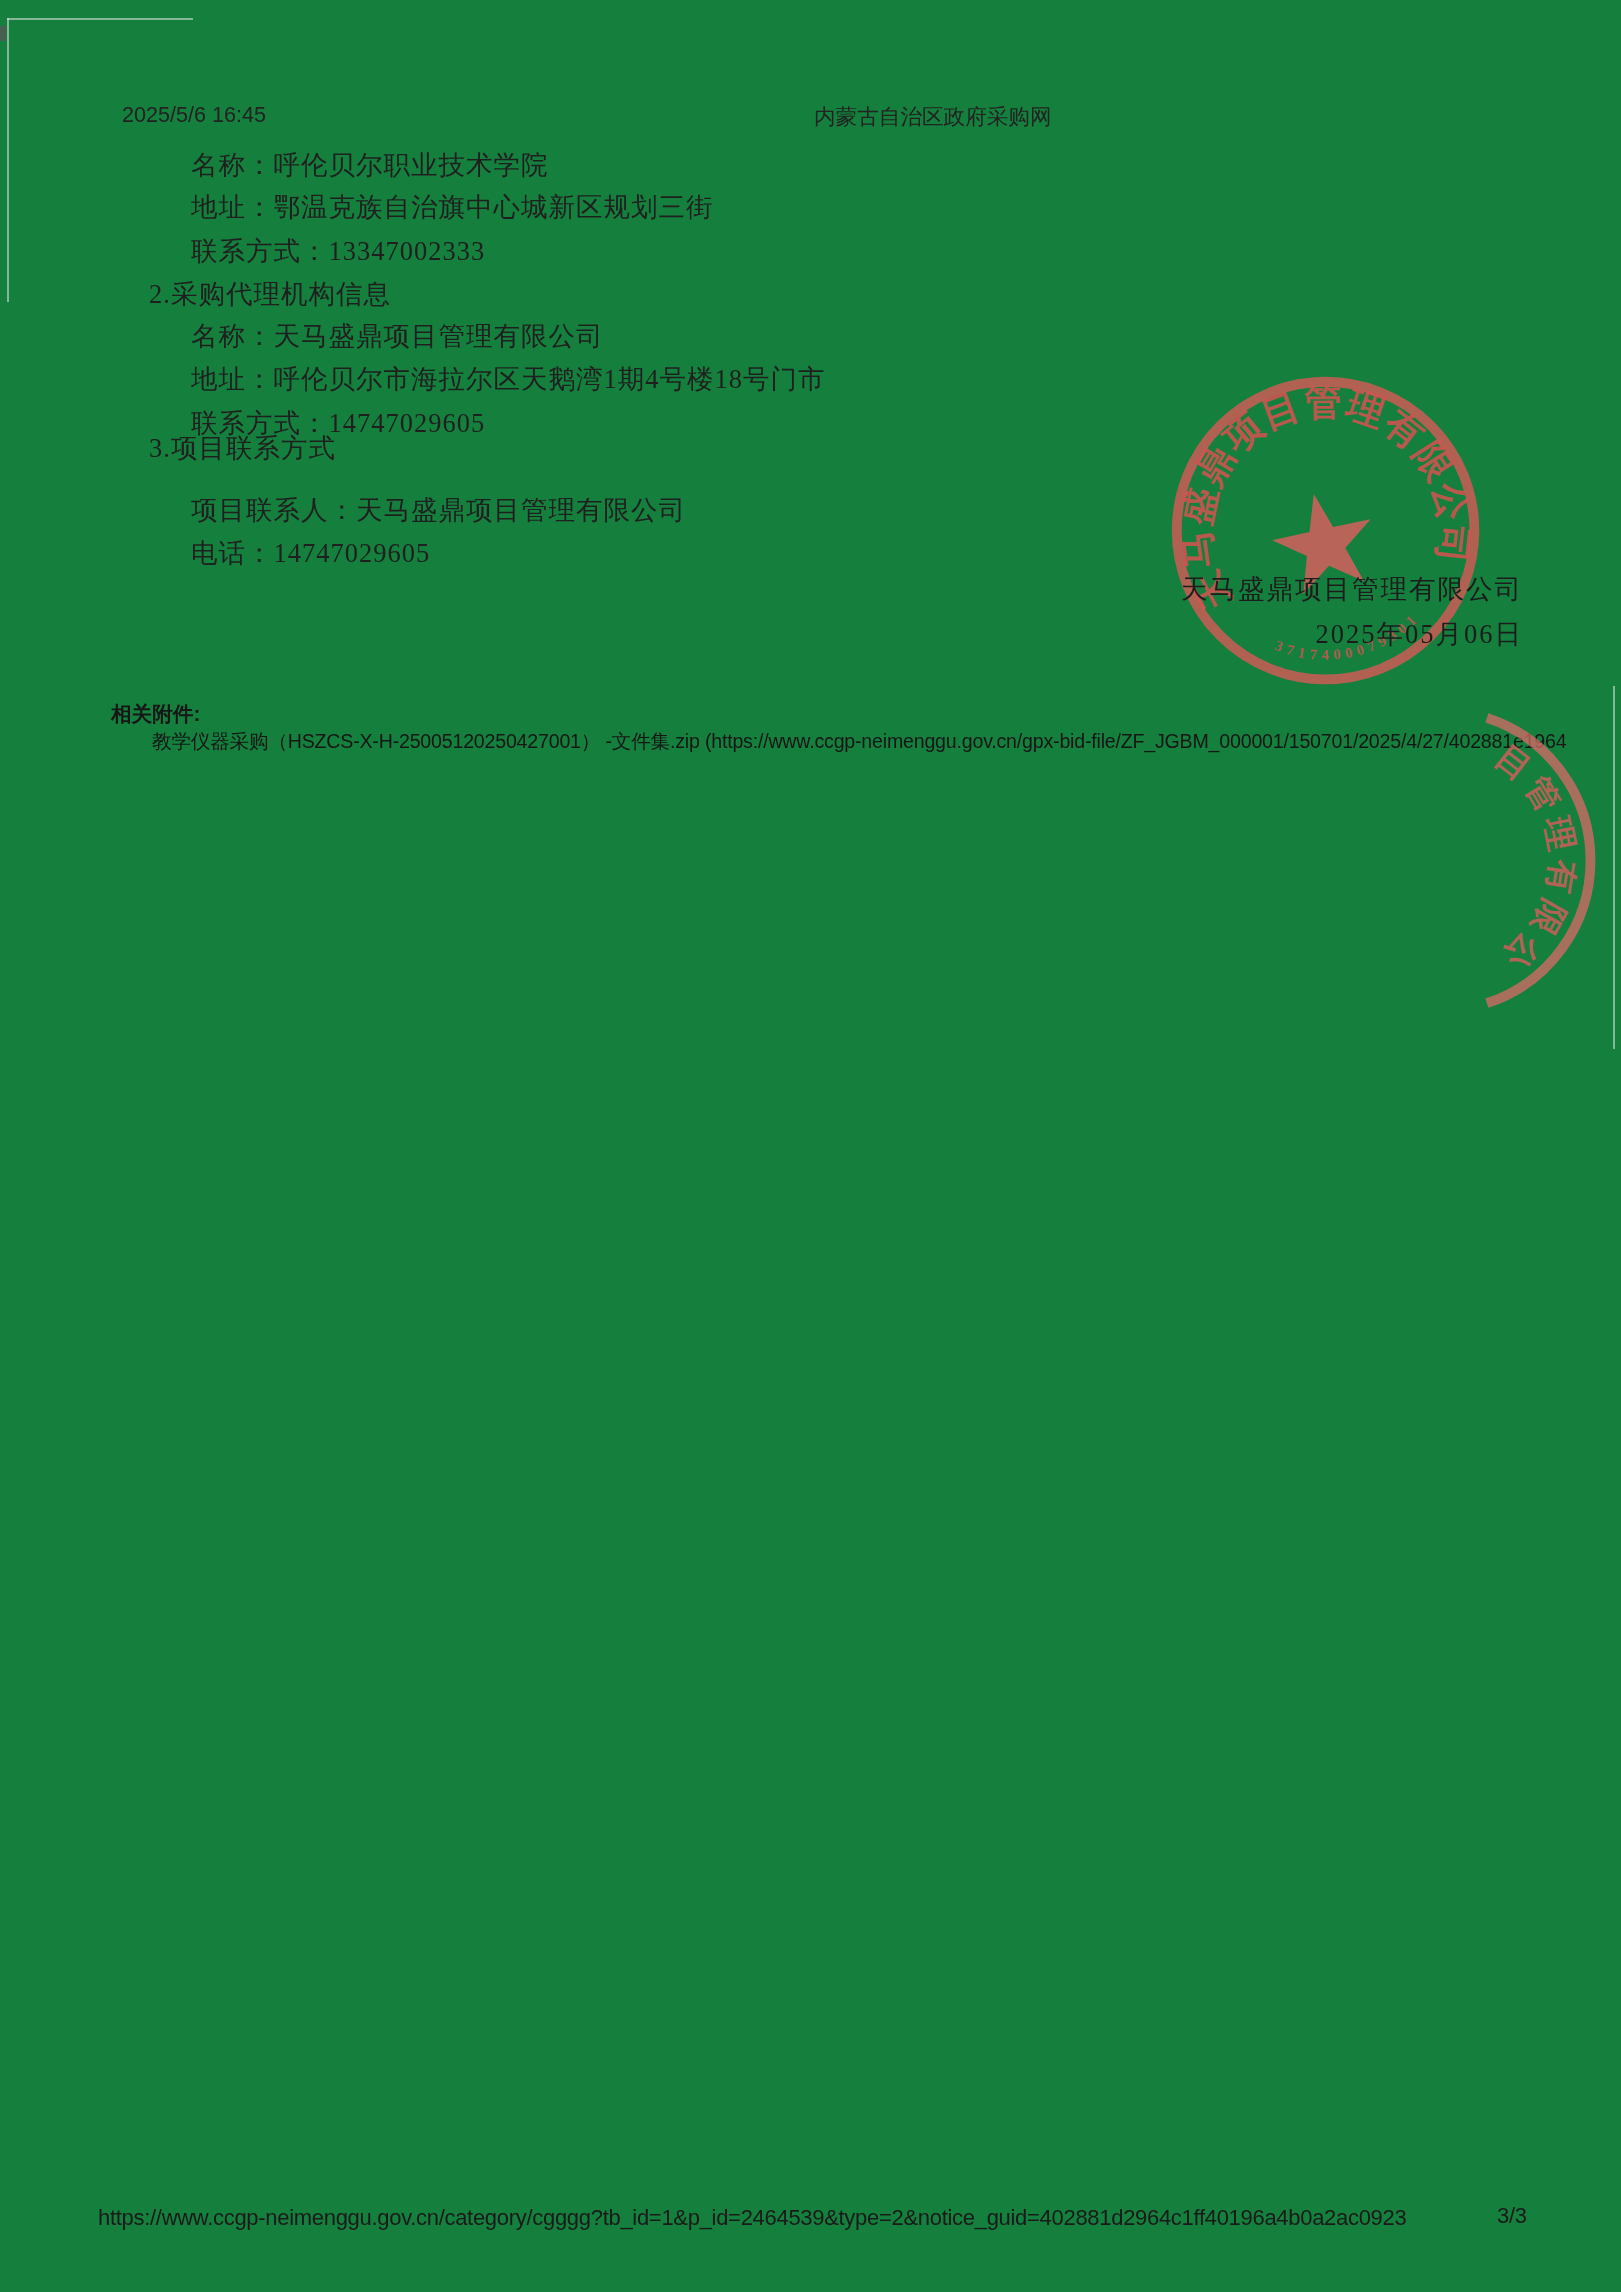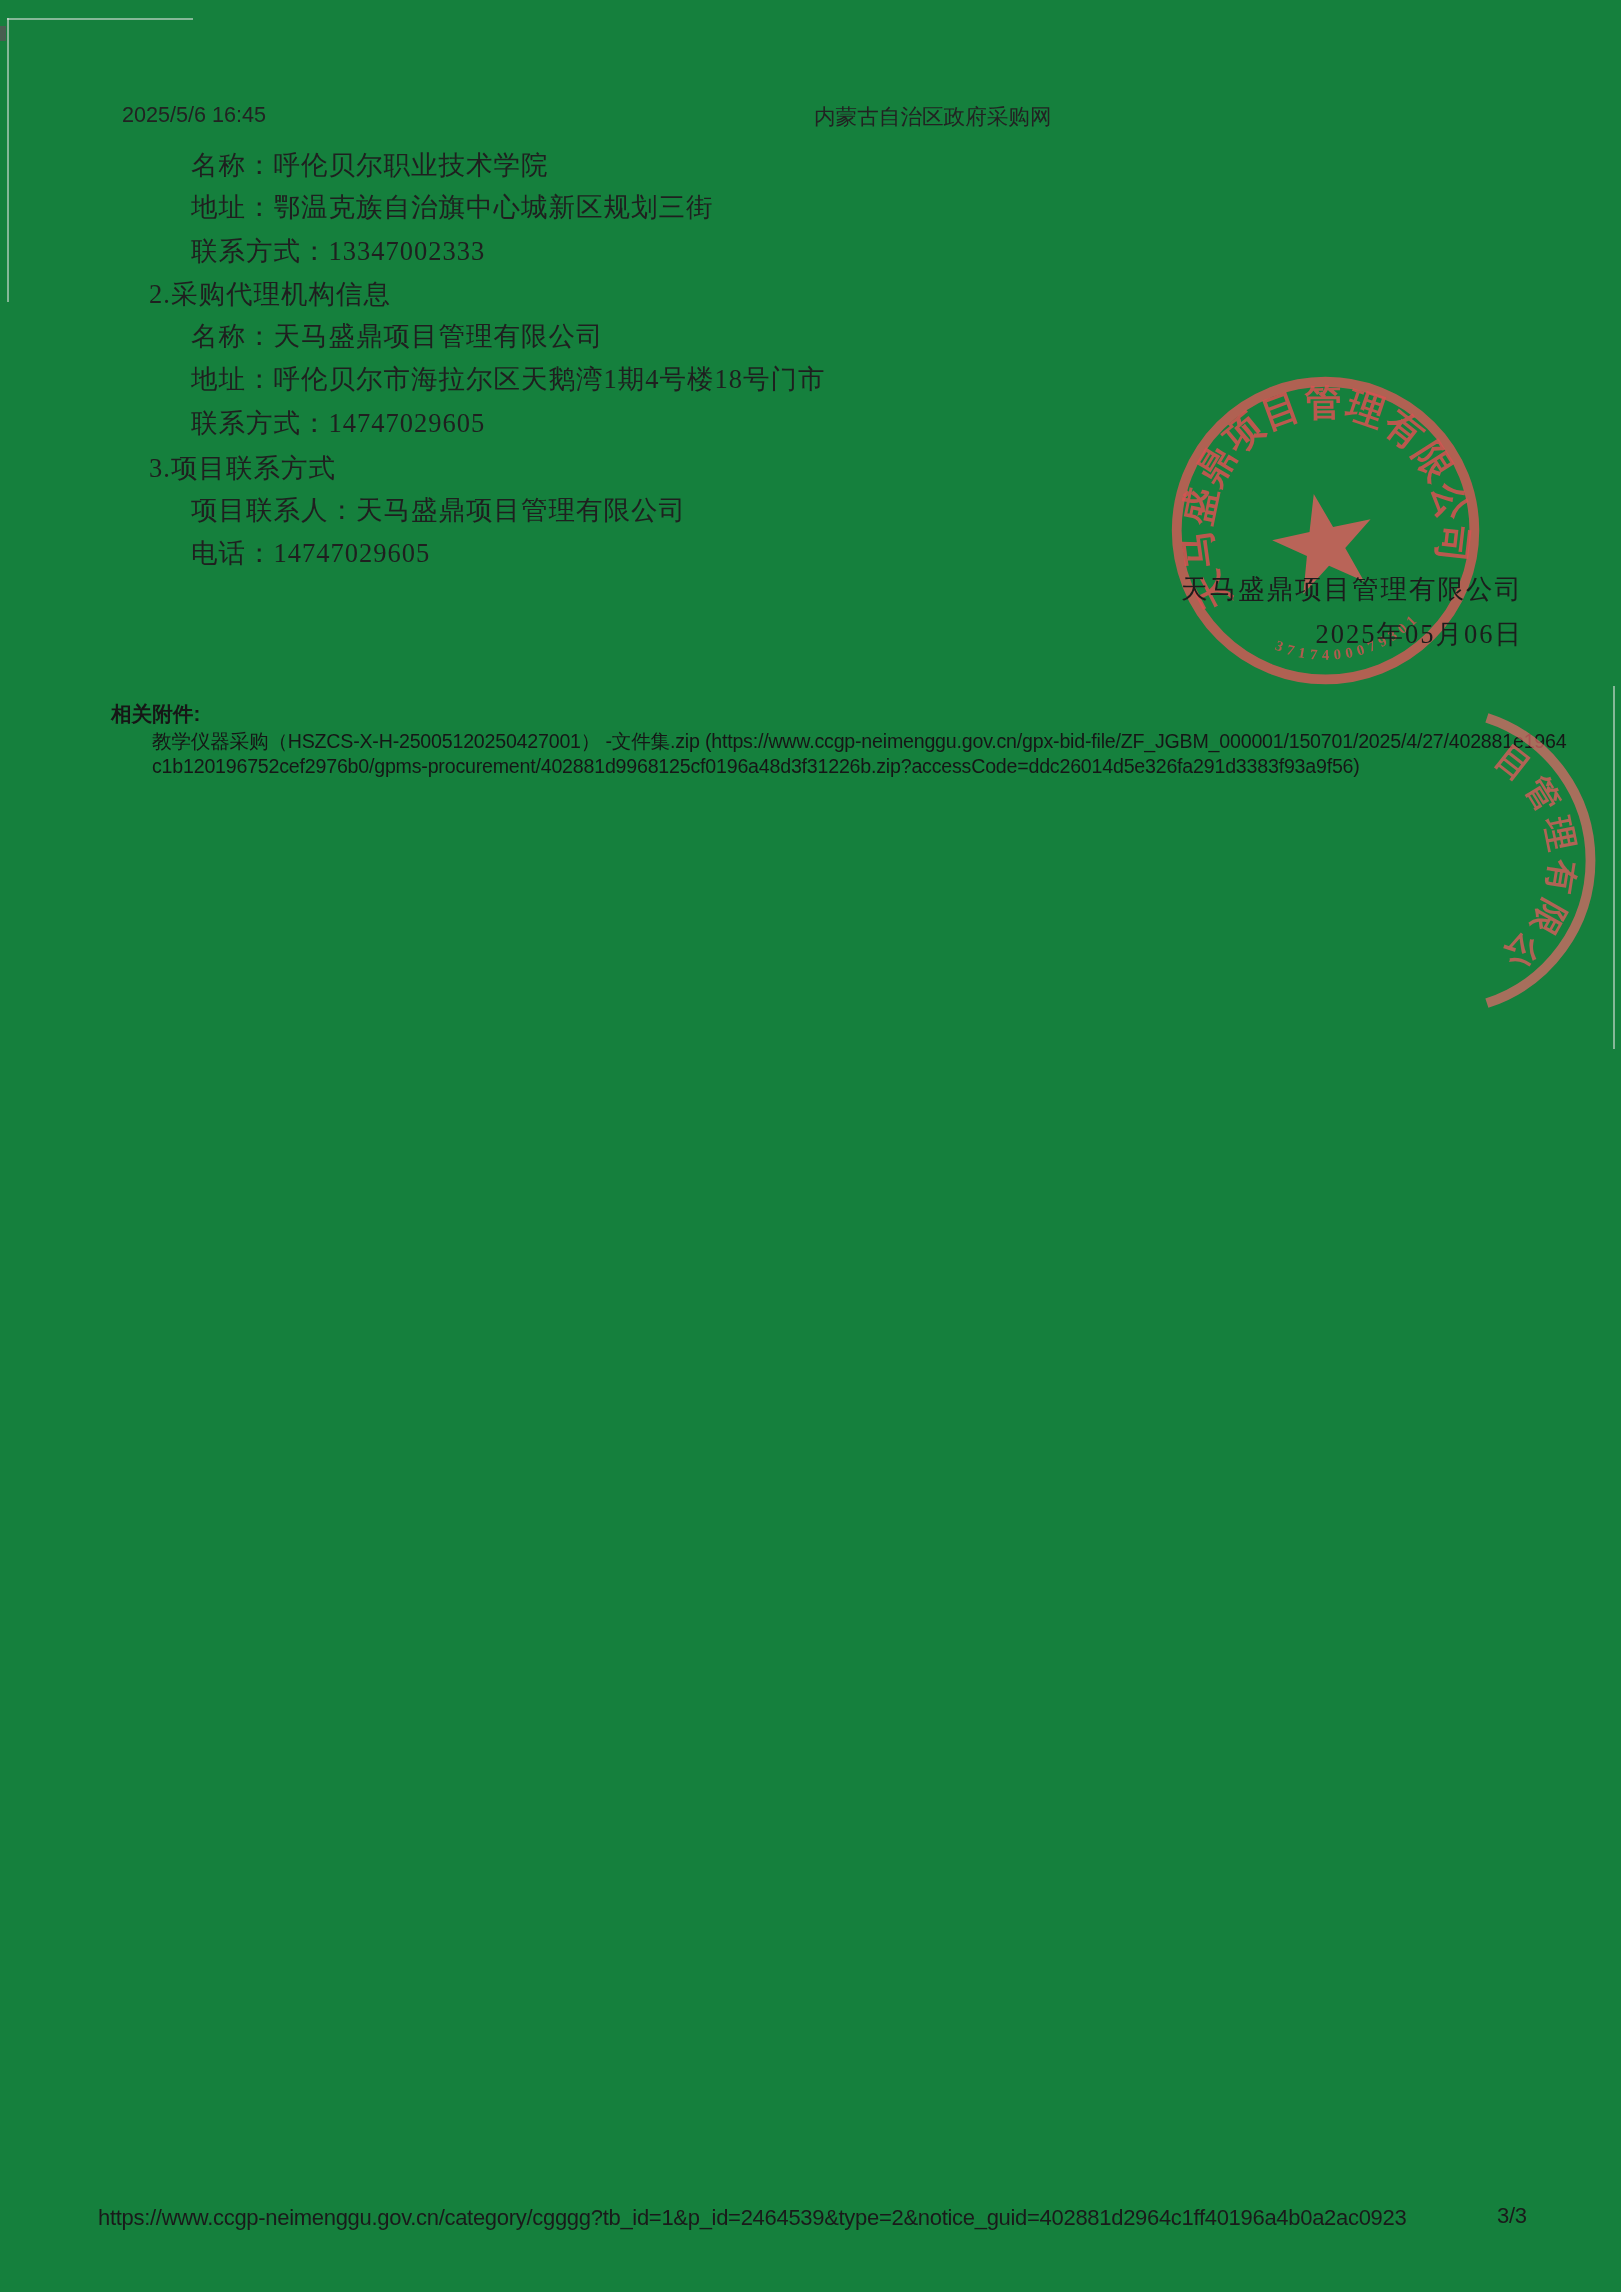--- a/index.html
+++ b/index.html
@@ -49,21 +49,21 @@
     <div class="abs doc-line doc-detail" style="top:147px;">名称：呼伦贝尔职业技术学院</div>
     <div class="abs doc-line doc-detail" style="top:189px;font-family:Liberation Serif, serif;">地址：鄂温克族自治旗中心城新区规划三街</div>
     <div class="abs doc-line doc-detail" style="top:233px;">联系方式：13347002333</div>
 
     <div class="abs doc-line doc-num" style="top:276px;">2.采购代理机构信息</div>
 
     <div class="abs doc-line doc-detail" style="top:318px;">名称：天马盛鼎项目管理有限公司</div>
     <div class="abs doc-line doc-detail" style="top:361px;">地址：呼伦贝尔市海拉尔区天鹅湾1期4号楼18号门市</div>
     <div class="abs doc-line doc-detail" style="top:405px;">联系方式：14747029605</div>
 
-    <div class="abs doc-line doc-num" style="top:450px;">3.项目联系方式</div>
+    <div class="abs doc-line doc-num" style="top:430px;">3.项目联系方式</div>
 
     <div class="abs doc-line doc-detail" style="top:492px;">项目联系人：天马盛鼎项目管理有限公司</div>
     <div class="abs doc-line doc-detail" style="top:535px;">电话：14747029605</div>
   </div>
 
   <svg class="seal-svg" style="left:1161px;top:370px;" width="333" height="328" viewBox="0 0 340 335">
     <defs>
       <path id="sealTopArc" d="M 61 214 A 118 118 0 1 1 275 214" fill="none"></path>
       <path id="sealBottomArc" d="M 92.3 272.1 A 132 132 0 0 0 243.7 272.1" fill="none"></path>
     </defs>
@@ -77,21 +77,20 @@
         <textPath href="#sealBottomArc" startOffset="50%">3717400079301</textPath>
       </text>
     </g>
   </svg>
 
   <div class="abs sig" style="left:1111px;top:571px;">天马盛鼎项目管理有限公司</div>
   <div class="abs sig" style="left:1111px;top:616px;">2025年05月06日</div>
 
   <div class="abs att att-h" style="left:111px;top:700px;">相关附件:</div>
   <div class="abs att att-l" style="left:152px;top:728px;">教学仪器采购（HSZCS-X-H-25005120250427001） -文件集.zip (https://www.ccgp-neimenggu.gov.cn/gpx-bid-file/ZF_JGBM_000001/150701/2025/4/27/402881e1964</div>
-  <div class="abs att att-l" style="left:152px;top:755px;">c1b120196752cef2976b0/gpms-procurement/402881d9968125cf0196a48d3f31226b.zip?accessCode=ddc26014d5e326fa291d3383f93a9f56)</div>
 
   <svg class="seal-svg" style="left:1411px;top:686px;" width="210" height="353" viewBox="0 0 214 360">
     <defs>
       <path id="partialArcText" d="M 83 78.2 A 113 113 0 0 1 83 277.8" fill="none"></path>
     </defs>
     <path d="M 77.3 32.5 A 153 153 0 0 1 77.3 323.5" fill="none" stroke="#e06868" stroke-width="10" opacity="0.72"></path>
     <text class="seal-text" font-size="34" fill="#dd5c5c" opacity="0.78" letter-spacing="6">
       <textPath href="#partialArcText" startOffset="0">目管理有限公</textPath>
     </text>
   </svg>

